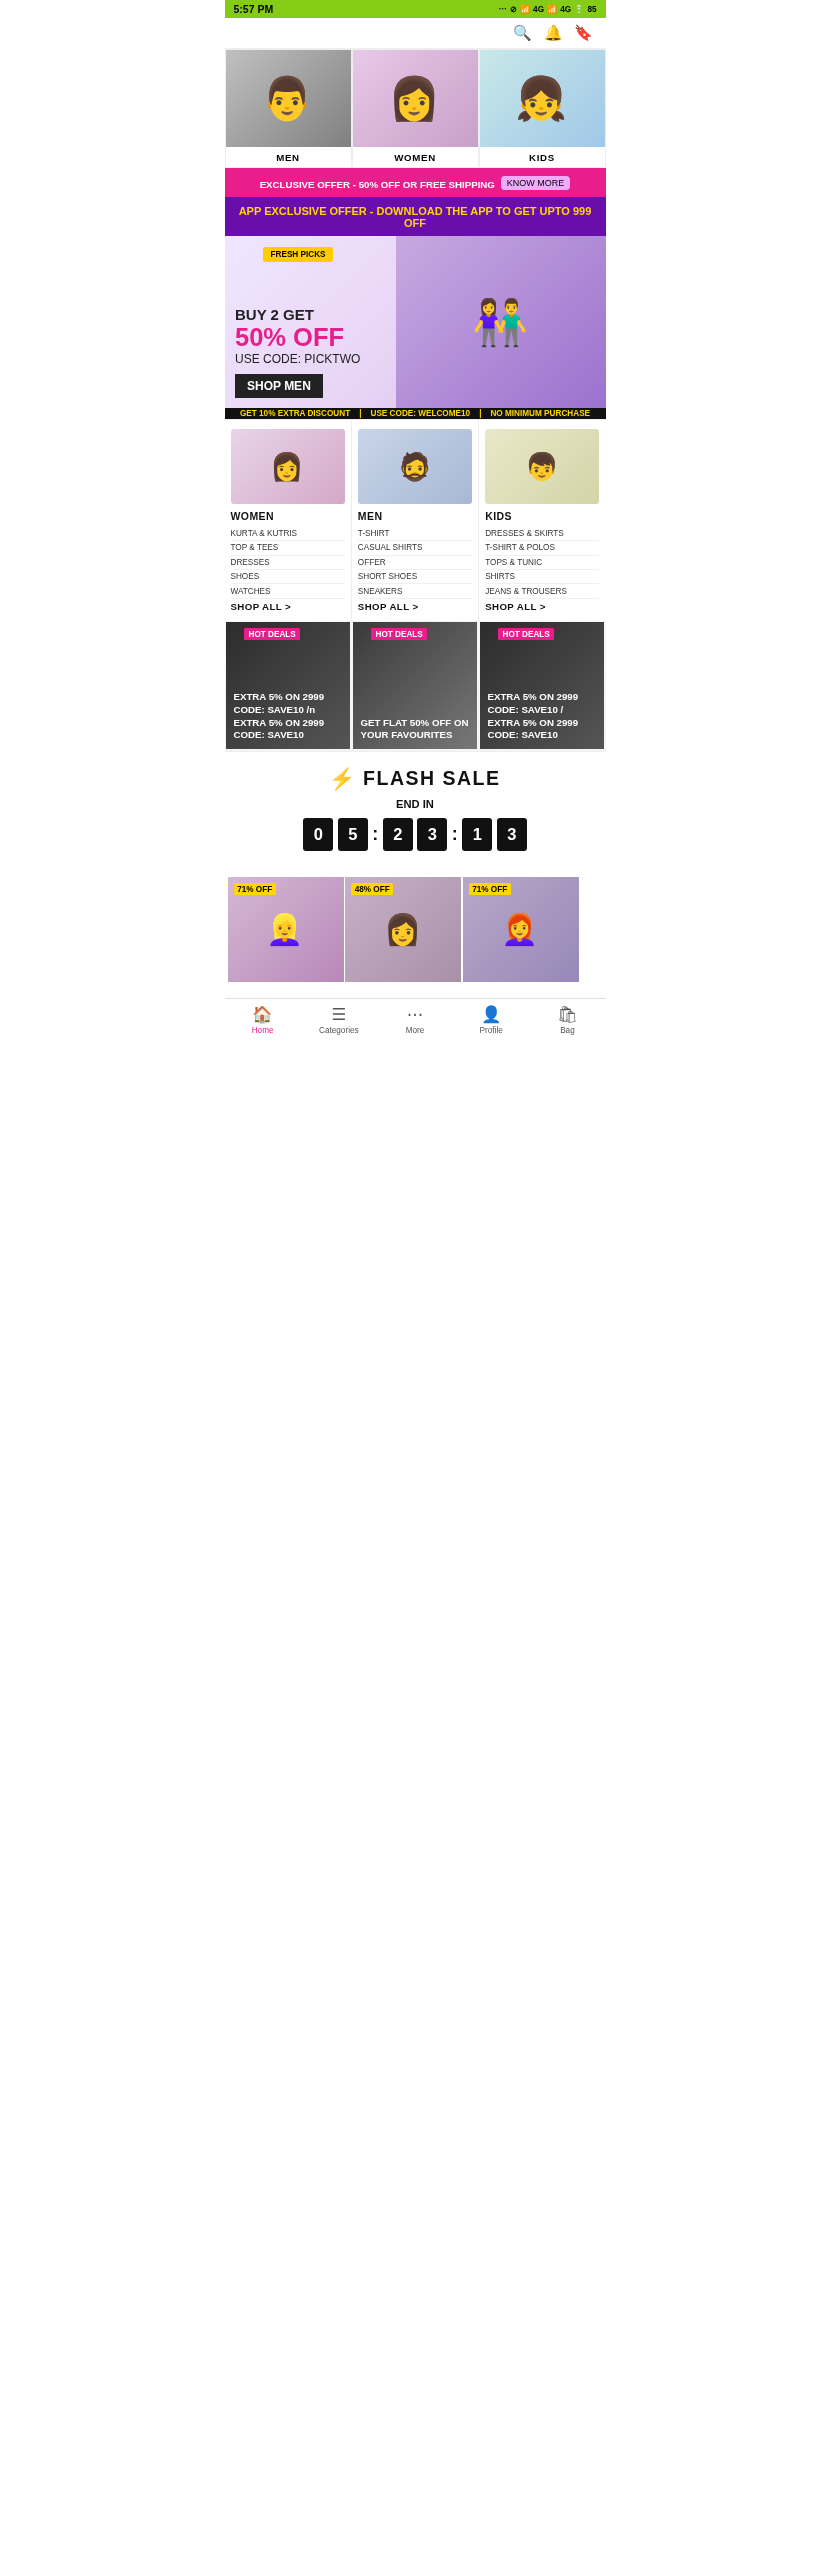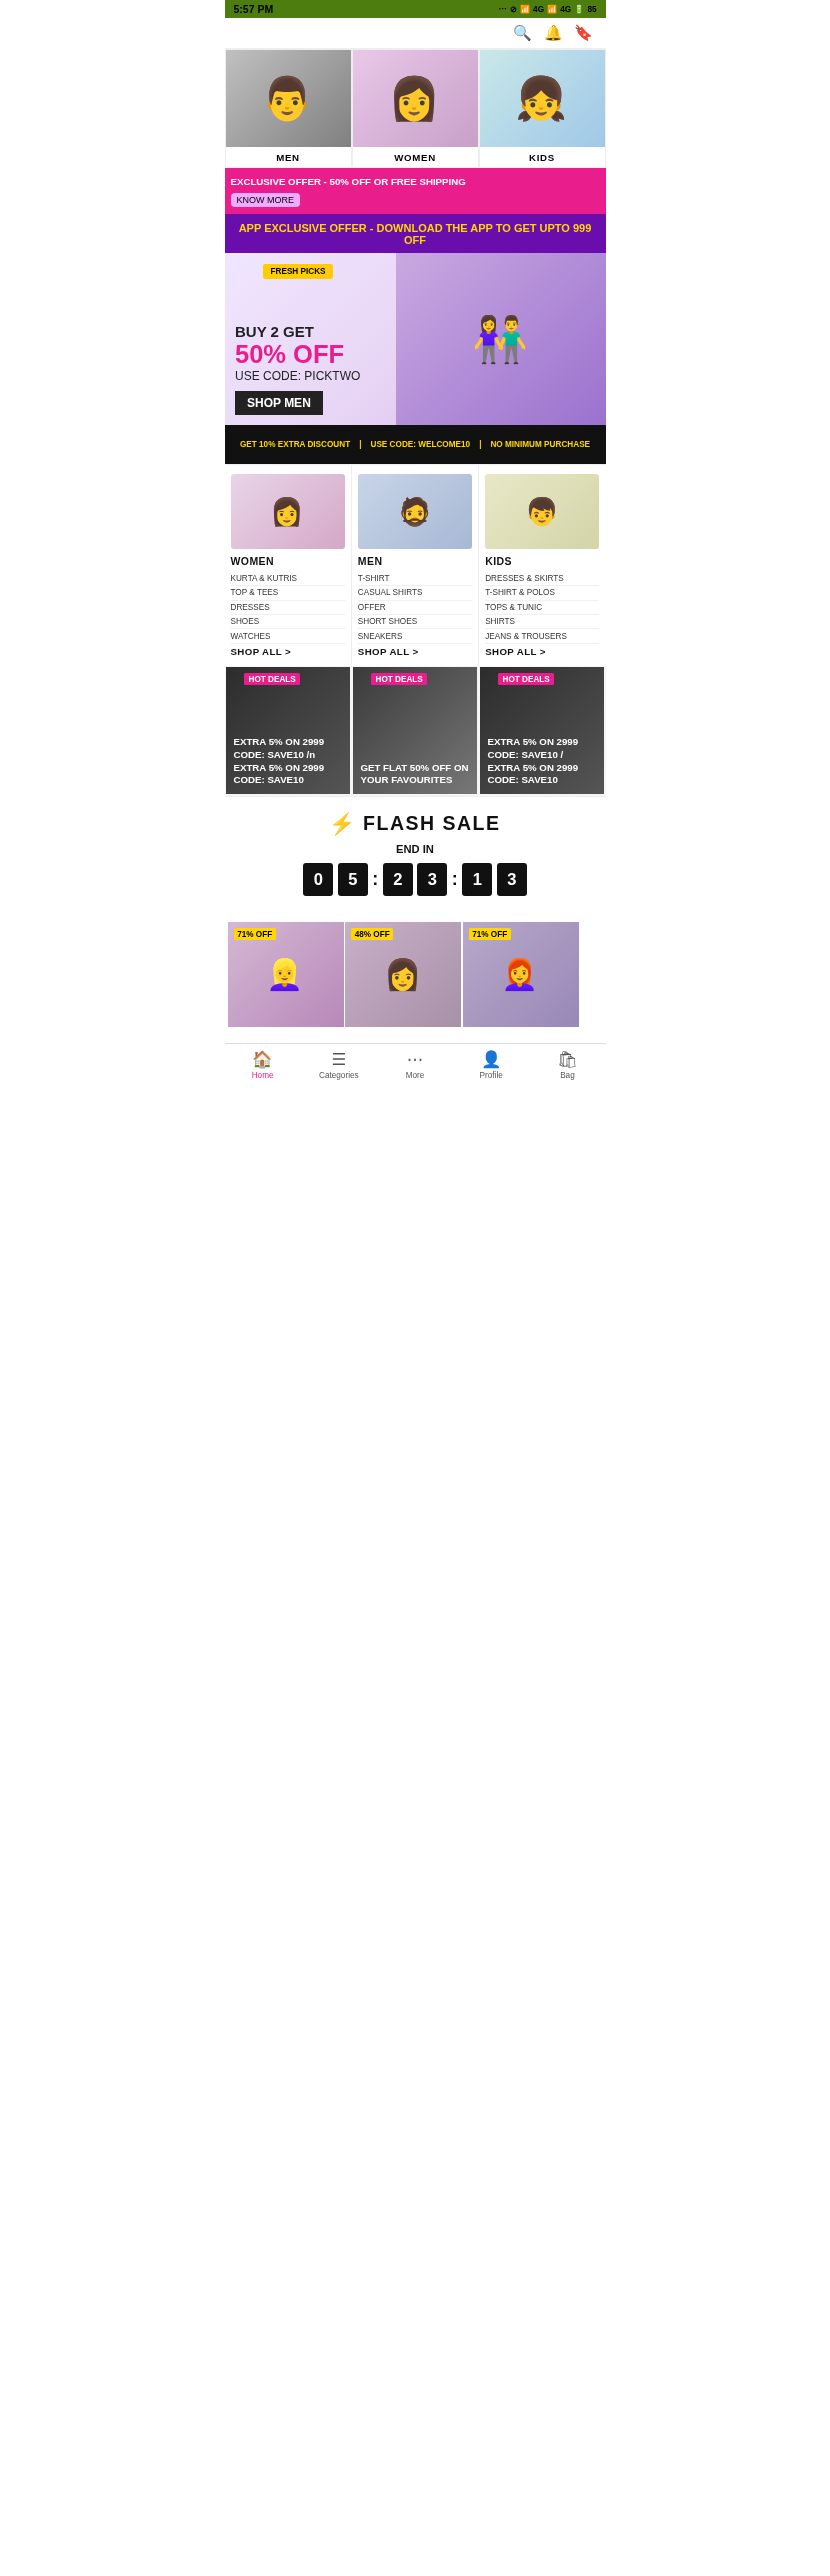--- a/index.html
+++ b/index.html
@@ -2,21 +2,21 @@
 <html style="font-size:12px"><head>
   <meta charset="utf-8">
   <meta name="viewport" content="width=device-width, initial-scale=1">
   <style>
     * { margin: 0; padding: 0; box-sizing: border-box; }
     body { font-family: Arial, sans-serif; background: #fff; max-width: 381px; margin: 0 auto; overflow-x: hidden; }
 
     
     .status-bar {
       display: flex; justify-content: space-between; align-items: center;
-      padding: 3px 9px; font-size: 9.7px; font-weight: bold; background: #4d7c0f;
+      padding: 3px 9px; font-size: 9.7px; font-weight: bold; background: #84cc16;
     }
     .status-bar .time { font-weight: bold; font-size: 10.5px; }
     .status-icons { display: flex; gap: 3px; align-items: center; font-size: 8.2px; }
 
     
     .header {
       display: flex; justify-content: flex-end; align-items: center;
       padding: 6px 12px; border-bottom: 0.7px solid #eee; background: #fff;
       gap: 12px;
     }
@@ -34,21 +34,21 @@
       background: #ccc;
     }
     .cat-label {
       font-size: 9.7px; font-weight: bold; padding: 4.5px 0; letter-spacing: 0.7px;
     }
 
     
     .banner-pink {
       background: #e91e8c; color: #fff; text-align: center;
       padding: 7.5px 6px; font-size: 9.7px; font-weight: bold;
-      display: flex; align-items: flex-start; justify-content: center; gap: 6px; flex-direction: column;
+      display: flex; align-items: flex-end; justify-content: center; gap: 6px;
     }
     .know-more-btn {
       background: #f0abfc; color: #000; font-weight: normal; font-size: 9px;
       padding: 2.2px 6px; border-radius: 4px; cursor: pointer;
     }
     .banner-purple {
       background: #6a0dad; color: #fff; text-align: center;
       padding: 7.5px 6px; font-size: 11px; font-weight: bold;
     }
     .banner-purple span { color: #ffd600; }
@@ -79,21 +79,21 @@
     .hero-model {
       position: absolute; right: 0; top: 0; bottom: 0; width: 55%;
       background: linear-gradient(135deg, #c9a8e0 0%, #9b72cf 100%);
       display: flex; align-items: center; justify-content: center;
       font-size: 45px;
     }
 
     
     .discount-bar {
       background: #111; color: #fff; text-align: center;
-      padding: 15px 6px; font-size: 8.2px; display: flex;
+      padding: 1px 6px; font-size: 8.2px; display: flex;
       justify-content: center; gap: 9px; align-items: center;
     }
     .discount-bar span { font-weight: bold; color: #ffd600; }
 
     
     .cat-listing-row {
       display: flex; border-top: 0.7px solid #eee;
     }
     .cat-listing-col {
       flex: 1; padding: 9px 6px; border-right: 0.7px solid #eee;

